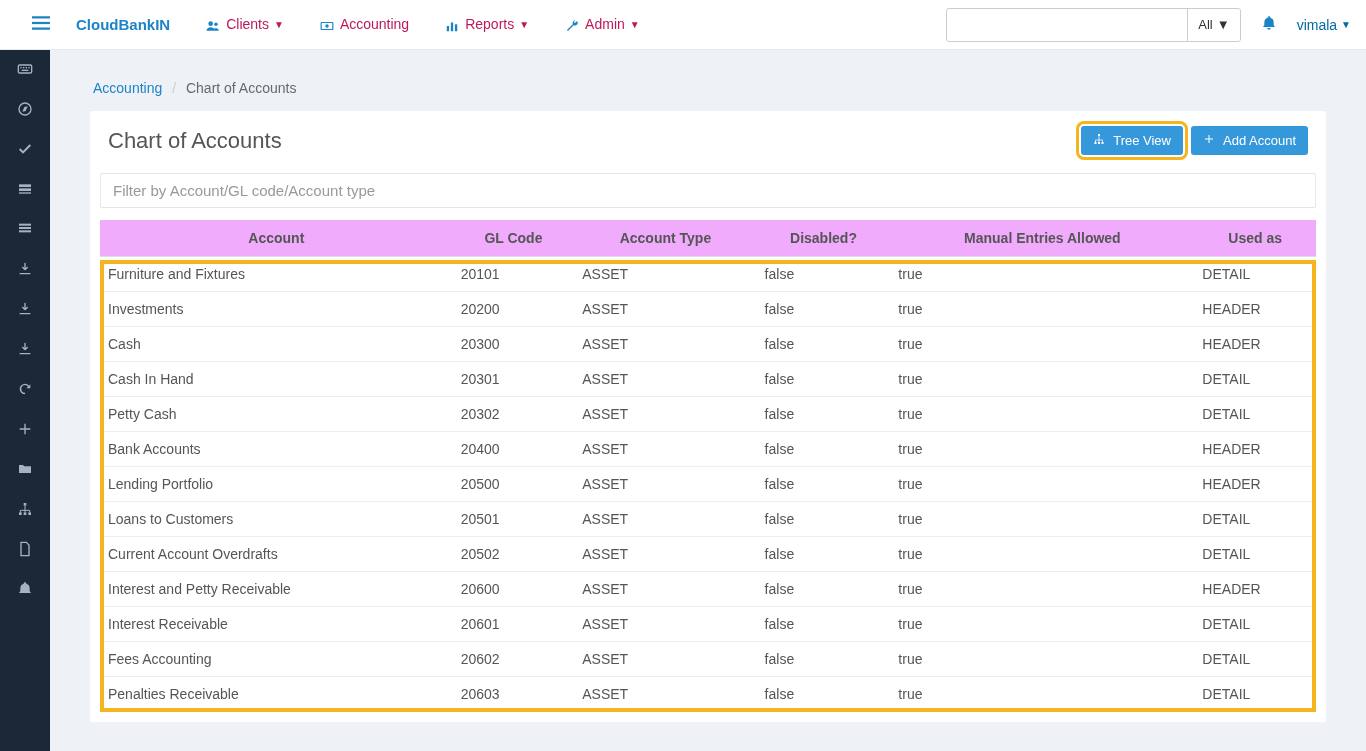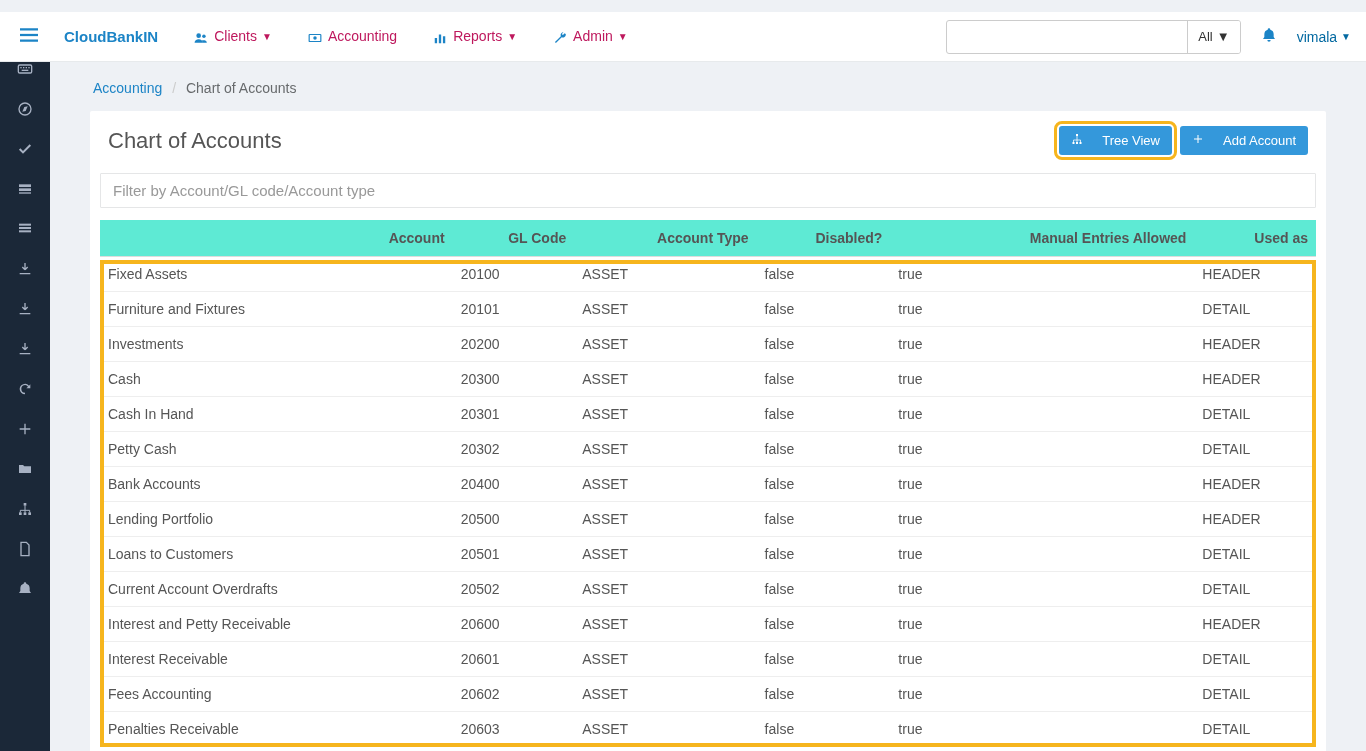--- a/index.html
+++ b/index.html
@@ -5,27 +5,27 @@
     * { margin: 0; padding: 0; box-sizing: border-box; }
     body {
       font-family: "Helvetica Neue", Helvetica, Arial, sans-serif;
       font-size: 14px;
       color: #333;
       background: #eef1f5;
       overflow-x: hidden;
     }
     .top-nav {
       position: fixed;
-      top: 12px; left: 0; right: 0;
+      top: 0; left: 0; right: 0;
       height: 50px;
       background: #fff;
       border-bottom: 1px solid #e7eaec;
       display: flex;
       align-items: center;
-      padding: 0 15px 0 4px;
+      padding: 0 15px 0 16px;
       z-index: 1000;
     }
     .hamburger {
       width: 50px;
       height: 50px;
       display: flex;
       align-items: center;
       justify-content: center;
       color: #1c84c6;
       cursor: pointer;
@@ -150,21 +150,21 @@
     .btn {
       background: #3498db;
       color: #fff;
       border: none;
       padding: 7px 12px;
       border-radius: 3px;
       font-size: 13px;
       cursor: pointer;
       display: inline-flex;
       align-items: center;
-      gap: 19px;
+      gap: 8px;
     }
     .btn.highlighted {
       outline: 3px solid #f6b51d;
       outline-offset: 2px;
     }
     .btn svg { width: 12px; height: 12px; fill: #fff; }
 
     .filter-row { padding: 8px 10px 12px; }
     .filter-input {
       width: 100%;
@@ -179,22 +179,22 @@
 
     .tbl-wrap {
       padding: 0 10px 10px;
       position: relative;
     }
     .tbl {
       width: 100%;
       border-collapse: collapse;
     }
     .tbl thead th {
-      background: #5eead4;
-      text-align: right;
+      background: #f0abfc;
+      text-align: center;
       font-weight: 600;
       color: #555;
       padding: 10px 8px;
       font-size: 14px;
       border-bottom: 1px solid #ddd;
     }
     .tbl tbody td {
       padding: 9px 8px;
       border-bottom: 1px solid #eee;
       color: #555;
@@ -418,28 +418,20 @@
             <th class="col-account">Account</th>
             <th class="col-gl">GL Code</th>
             <th class="col-type">Account Type</th>
             <th class="col-dis">Disabled?</th>
             <th class="col-man">Manual Entries Allowed</th>
             <th class="col-used">Used as</th>
           </tr>
         </thead>
         <tbody id="table-body">
             <tr>
-              <td>Fixed Assets</td>
-              <td>20100</td>
-              <td>ASSET</td>
-              <td>false</td>
-              <td>true</td>
-              <td>HEADER</td>
-            </tr>
-            <tr>
               <td>Furniture and Fixtures</td>
               <td>20101</td>
               <td>ASSET</td>
               <td>false</td>
               <td>true</td>
               <td>DETAIL</td>
             </tr>
             <tr>
               <td>Investments</td>
               <td>20200</td>

